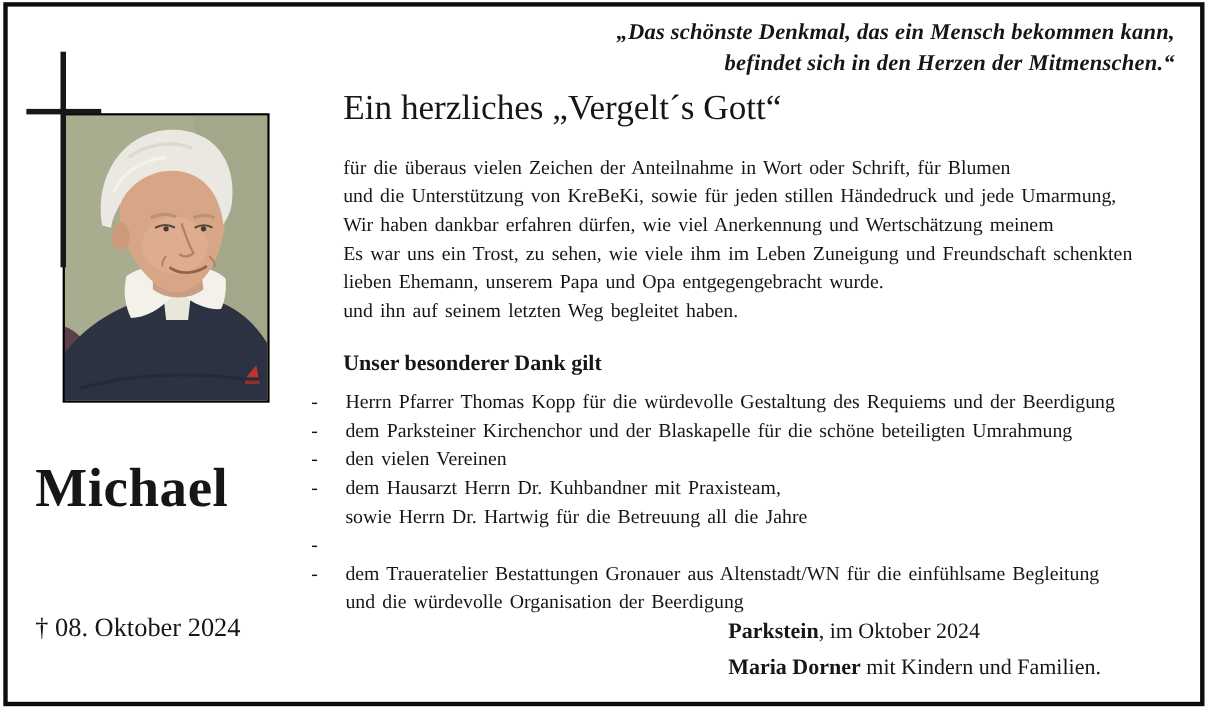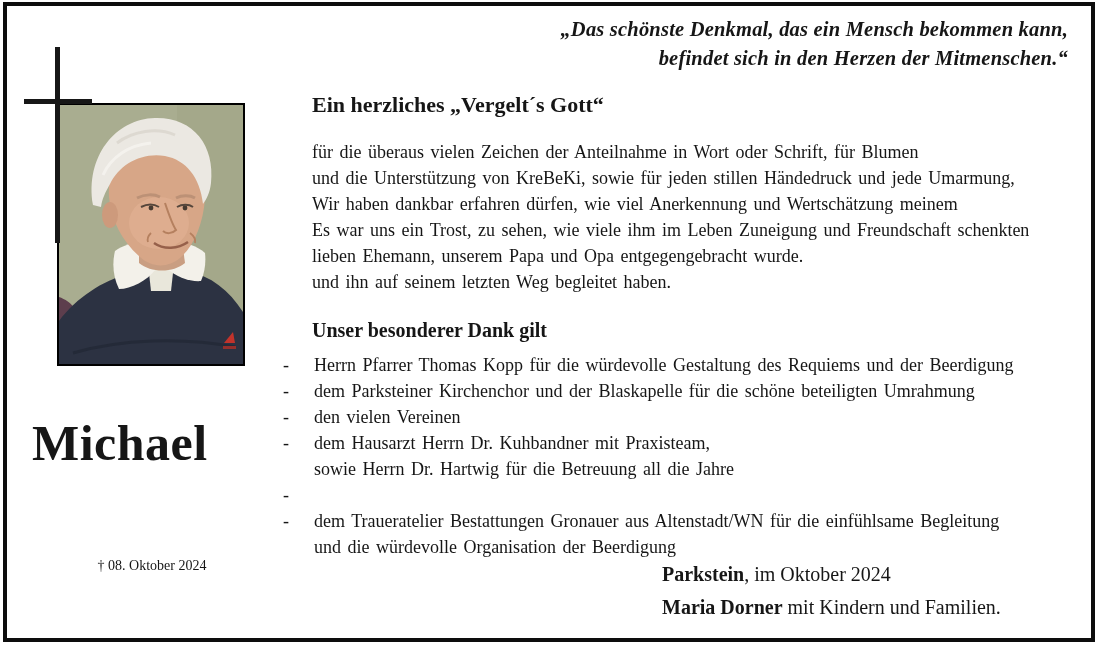--- a/index.html
+++ b/index.html
@@ -26,25 +26,25 @@
   }
   .photo svg{display:block;width:100%;height:100%;}
   .cross-v{position:absolute;left:55px;top:47px;width:5px;height:196px;background:#171717;z-index:2;}
   .cross-h{position:absolute;left:24px;top:99px;width:68px;height:5px;background:#171717;z-index:2;}
   
   .name{
     position:absolute;left:32px;top:412px;width:240px;
     font-weight:bold;font-size:50px;line-height:62px;letter-spacing:.5px;
   }
   .death-date{
-    position:absolute;left:32px;top:558px;width:240px;text-align:center;
-    font-size:14px;
+    position:absolute;left:32px;top:558px;width:240px;
+    font-size:24px;
   }
   
-  .heading{position:absolute;left:312px;top:92px;font-weight:bold;font-size:22px;white-space:nowrap;}
+  .heading{position:absolute;left:312px;top:79px;font-weight:normal;font-size:32px;white-space:nowrap;}
   .body-text{position:absolute;left:312px;top:139px;width:780px;font-size:18px;line-height:26px;word-spacing:2px;}
   .pline{white-space:nowrap;}
   .thanks-heading{position:absolute;left:312px;top:319px;font-weight:bold;font-size:20px;white-space:nowrap;}
   .thanks-list{position:absolute;left:283px;top:352px;width:810px;font-size:18px;line-height:26px;word-spacing:2px;}
   .trow{display:flex;}
   .trow .dash{width:31px;flex:none;}
   .trow .txt{white-space:nowrap;}
   .closing{position:absolute;left:662px;top:558px;font-size:20px;line-height:33px;}
   .closing .b{font-weight:bold;}
   .closing-line{white-space:nowrap;}

